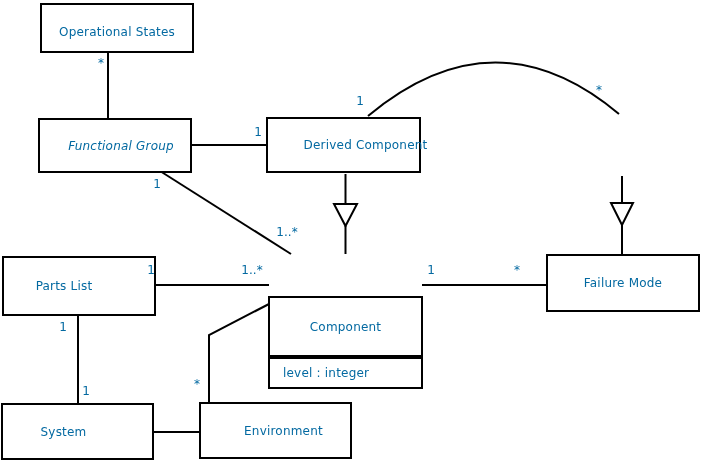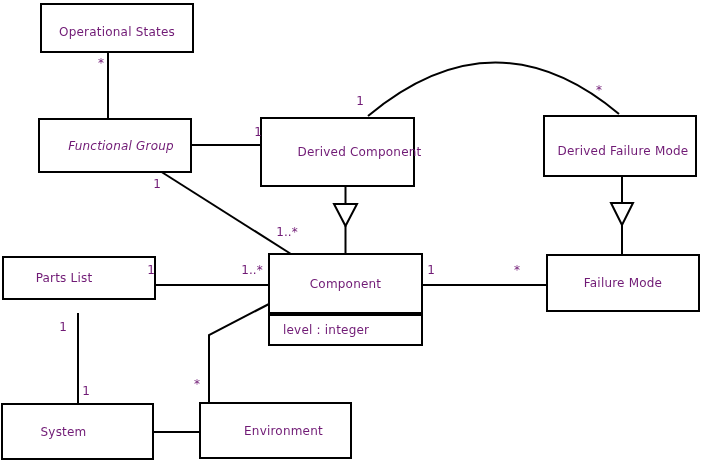--- a/index.html
+++ b/index.html
@@ -2,38 +2,38 @@
 <html><head>
 <meta charset="utf-8">
 <style>
   html, body { margin: 0; padding: 0; background: #ffffff; }
   .canvas {
     position: relative;
     width: 702px;
     height: 464px;
     background: #ffffff;
     font-family: "DejaVu Sans", sans-serif;
-    color: #701a75;
+    color: #0369a1;
     overflow: hidden;
   }
   svg.wires { position: absolute; left: 0; top: 0; }
   .uml-class {
     position: absolute;
     box-sizing: border-box;
     background: #ffffff;
     border: 2px solid #000000;
     display: flex;
     align-items: center;
     justify-content: center;
     font-size: 12px;
     letter-spacing: 0.2px;
     white-space: nowrap;
     z-index: 2;
   }
-  .uml-class.comp { display: block; padding: 0; }
+  .uml-class.comp { display: block; padding: 0; margin-top: 43px; }
   .comp-name {
     box-sizing: border-box;
     height: 61px;
     display: flex;
     align-items: center;
     justify-content: center;
     border-bottom: 4px solid #000000;
   }
   .comp-attr {
     box-sizing: border-box;
@@ -85,29 +85,26 @@
   </svg>
 
   <div class="uml-class" style="left:40px;top:3px;width:154px;height:50px;">
     <span style="transform:translateY(4px);">Operational States</span>
   </div>
 
   <div class="uml-class" style="left:38px;top:118px;width:154px;height:55px;font-style:italic;">
     <span style="transform:translateX(6px);">Functional Group</span>
   </div>
 
-  <div class="uml-class" style="left:260px;top:117px;width:155px;height:70px;padding-left:44px;">
+  <div class="uml-class" style="left:266px;top:117px;width:155px;height:56px;padding-left:44px;">
     <span>Derived Component</span>
   </div>
 
-  <div class="uml-class" style="left:543px;top:115px;width:154px;height:62px;">
-    <span style="transform:translate(3px,5px);">Derived Failure Mode</span>
-  </div>
 
-  <div class="uml-class" style="left:2px;top:256px;width:154px;height:44px;">
+  <div class="uml-class" style="left:2px;top:256px;width:154px;height:60px;">
     <span style="transform:translateX(-15px);">Parts List</span>
   </div>
 
   <div class="uml-class comp" style="left:268px;top:253px;width:155px;height:93px;">
     <div class="comp-name">
       <span>Component</span>
     </div>
     <div class="comp-attr">
       <span>level : integer</span>
     </div>

